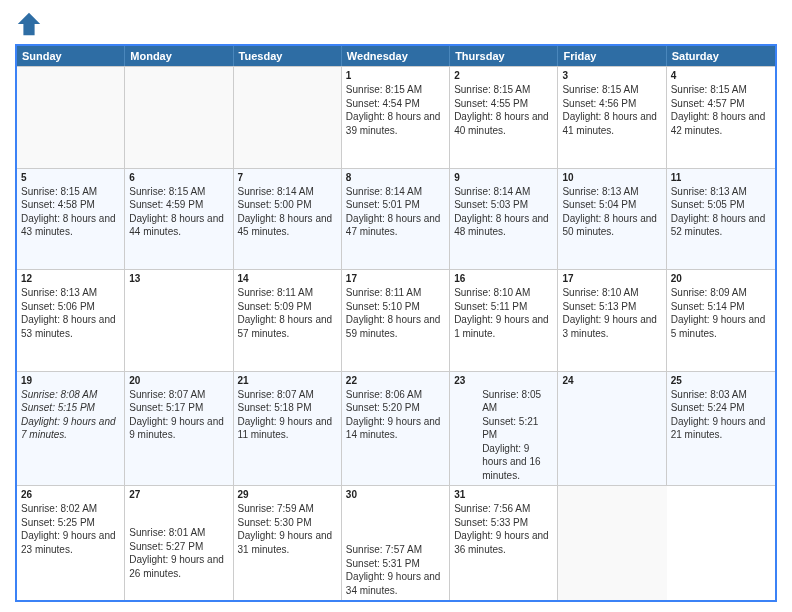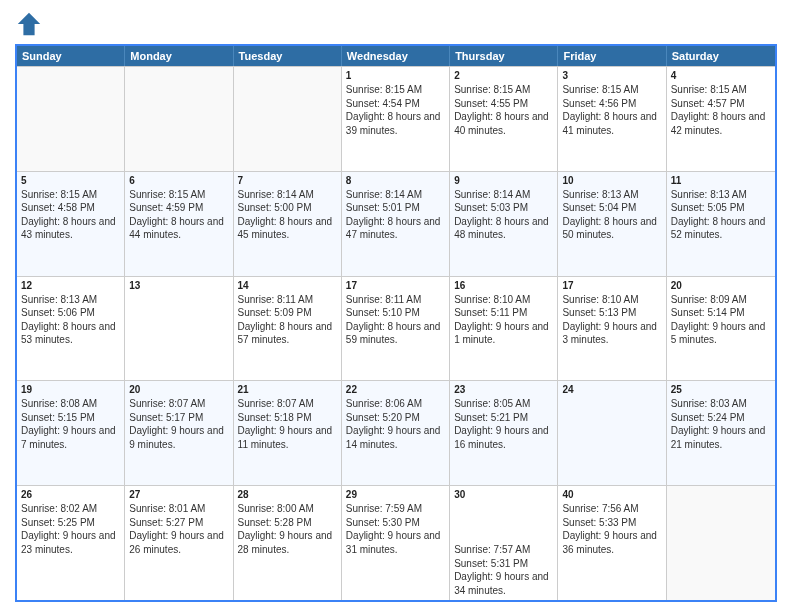--- a/index.html
+++ b/index.html
@@ -252,21 +252,21 @@
           <div class="cal-cell">
             <div class="day-num">20</div>
             <div class="day-info" style="white-space: pre-line;">Sunrise: 8:09 AM
 Sunset: 5:14 PM
 Daylight: 9 hours and 5 minutes.</div>
           </div>
         </div>
         <div class="cal-row">
           <div class="cal-cell">
             <div class="day-num">19</div>
-            <div class="day-info" style="white-space: pre-line;">Sunrise: 8:08 AM
+            <div class="day-info" style="white-space: pre-line; font-style: italic;">Sunrise: 8:08 AM
 Sunset: 5:15 PM
 Daylight: 9 hours and 7 minutes.</div>
           </div>
           <div class="cal-cell">
             <div class="day-num">20</div>
             <div class="day-info" style="white-space: pre-line;">Sunrise: 8:07 AM
 Sunset: 5:17 PM
 Daylight: 9 hours and 9 minutes.</div>
           </div>
           <div class="cal-cell">
@@ -276,21 +276,21 @@
 Daylight: 9 hours and 11 minutes.</div>
           </div>
           <div class="cal-cell">
             <div class="day-num">22</div>
             <div class="day-info" style="white-space: pre-line;">Sunrise: 8:06 AM
 Sunset: 5:20 PM
 Daylight: 9 hours and 14 minutes.</div>
           </div>
           <div class="cal-cell">
             <div class="day-num">23</div>
-            <div class="day-info" style="white-space: pre-line;">Sunrise: 8:05 AM
+            <div class="day-info" style="white-space: pre-line; margin-left: 28px;">Sunrise: 8:05 AM
 Sunset: 5:21 PM
 Daylight: 9 hours and 16 minutes.</div>
           </div>
           <div class="cal-cell">
             <div class="day-num">24</div>
           </div>
           <div class="cal-cell">
             <div class="day-num">25</div>
             <div class="day-info" style="white-space: pre-line;">Sunrise: 8:03 AM
 Sunset: 5:24 PM
@@ -299,44 +299,38 @@
         </div>
         <div class="cal-row">
           <div class="cal-cell">
             <div class="day-num">26</div>
             <div class="day-info" style="white-space: pre-line;">Sunrise: 8:02 AM
 Sunset: 5:25 PM
 Daylight: 9 hours and 23 minutes.</div>
           </div>
           <div class="cal-cell">
             <div class="day-num">27</div>
-            <div class="day-info" style="white-space: pre-line;">Sunrise: 8:01 AM
+            <div class="day-info" style="white-space: pre-line; margin-top: 24px;">Sunrise: 8:01 AM
 Sunset: 5:27 PM
 Daylight: 9 hours and 26 minutes.</div>
-          </div>
-          <div class="cal-cell">
-            <div class="day-num">28</div>
-            <div class="day-info" style="white-space: pre-line;">Sunrise: 8:00 AM
-Sunset: 5:28 PM
-Daylight: 9 hours and 28 minutes.</div>
           </div>
           <div class="cal-cell">
             <div class="day-num">29</div>
             <div class="day-info" style="white-space: pre-line;">Sunrise: 7:59 AM
 Sunset: 5:30 PM
 Daylight: 9 hours and 31 minutes.</div>
           </div>
           <div class="cal-cell">
             <div class="day-num">30</div>
             <div class="day-info" style="white-space: pre-line; margin-top: 41px;">Sunrise: 7:57 AM
 Sunset: 5:31 PM
 Daylight: 9 hours and 34 minutes.</div>
           </div>
           <div class="cal-cell">
-            <div class="day-num">40</div>
+            <div class="day-num">31</div>
             <div class="day-info" style="white-space: pre-line;">Sunrise: 7:56 AM
 Sunset: 5:33 PM
 Daylight: 9 hours and 36 minutes.</div>
           </div>
           <div class="cal-cell empty"></div>
         </div>
       </div>
   </div>
 </div>
 

